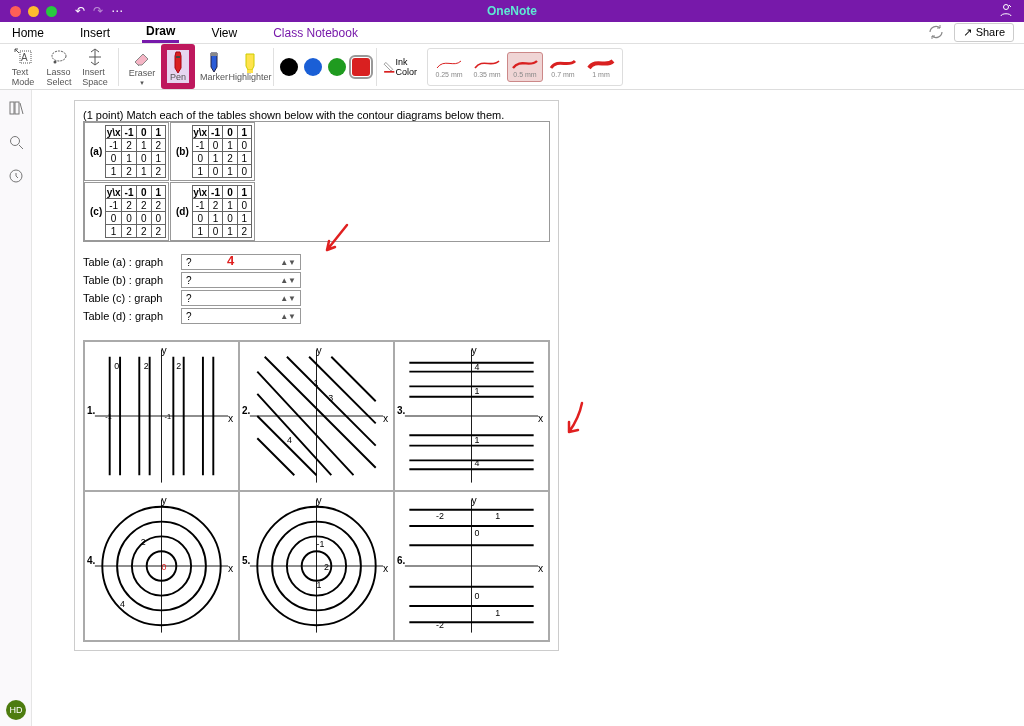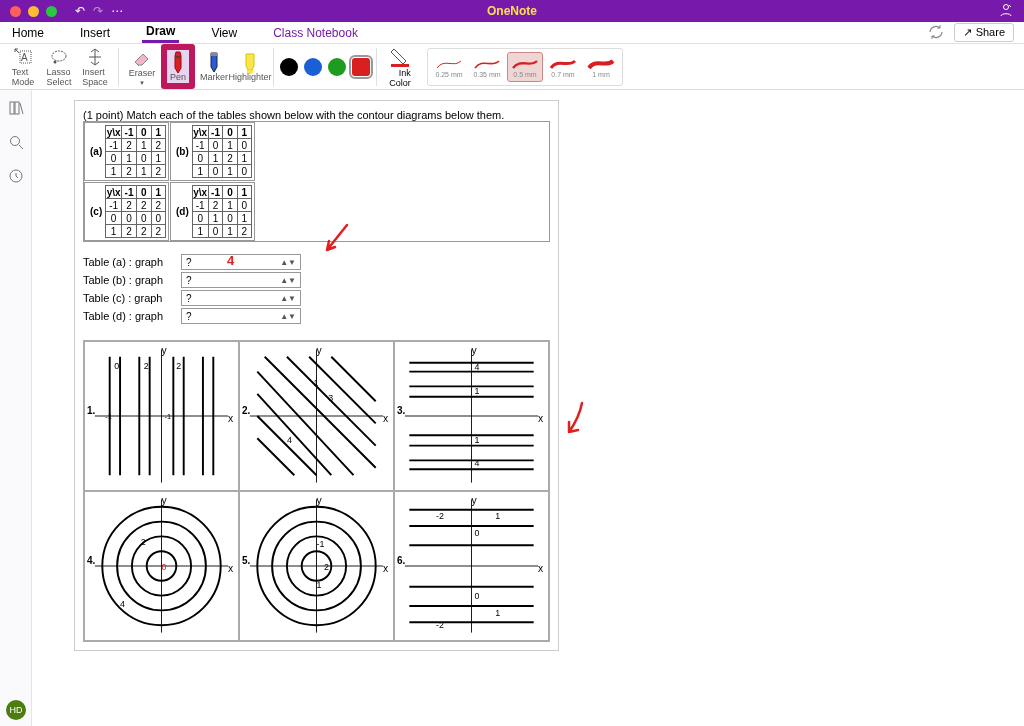--- a/index.html
+++ b/index.html
@@ -2,37 +2,37 @@
 <html><head>
 <meta charset="utf-8">
 <style>
 * { margin:0; padding:0; box-sizing:border-box; font-family:-apple-system,BlinkMacSystemFont,"Segoe UI",sans-serif; }
 body { width:1024px; height:726px; background:#f5f5f5; overflow:hidden; position:relative; }
 .titlebar { height:22px; background:#7719aa; display:flex; align-items:center; position:relative; }
 .traffic { display:flex; gap:7px; margin-left:10px; }
 .tl { width:11px; height:11px; border-radius:50%; }
 .tl.r{background:#ff5f57;} .tl.y{background:#febc2e;} .tl.g{background:#28c840;}
 .tb-icons { margin-left:18px; display:flex; gap:8px; color:#fff; font-size:12px; }
-.app-title { position:absolute; left:50%; transform:translateX(-50%); color:#fde047; font-size:12px; font-weight:600; }
+.app-title { position:absolute; left:50%; transform:translateX(-50%); color:#5eead4; font-size:12px; font-weight:600; }
 .tb-right { position:absolute; right:10px; color:#fff; font-size:12px; }
 .menubar { height:22px; background:#fff; display:flex; align-items:center; padding-left:8px; gap:28px; font-size:12px; border-bottom:1px solid #e0e0e0; position:relative;}
 .menu-item { cursor:pointer; padding:2px 4px; }
 .menu-item.active { border-bottom:3px solid #7719aa; font-weight:600; }
 .menu-item.cn { color:#7719aa; }
 .menu-right { position:absolute; right:10px; display:flex; gap:10px; align-items:center; font-size:11px; }
 .sync-icon { width:16px; height:16px; }
 .share-btn { border:1px solid #ccc; padding:2px 8px; border-radius:3px; font-size:11px; }
 .ribbon { height:46px; background:#fff; display:flex; align-items:center; padding:3px 6px; gap:2px; border-bottom:1px solid #ddd; }
 .rbtn { display:flex; flex-direction:column; align-items:center; width:34px; font-size:9px; color:#555; cursor:pointer; line-height:1.1;}
 .rbtn .ic { height:22px; display:flex; align-items:center; justify-content:center; font-size:16px;}
 .rsep { width:1px; height:38px; background:#e0e0e0; margin:0 4px; }
 .color-row { display:flex; gap:6px; align-items:center; }
 .cdot { width:18px; height:18px; border-radius:50%; cursor:pointer; }
 .cdot.sel { outline:2px solid #999; outline-offset:1px; border-radius:3px; background-clip:content-box; padding:0; }
-.inkcolor { display:flex; flex-direction:column; align-items:center; font-size:9px; width:34px;text-align:right; }
+.inkcolor { display:flex; flex-direction:row; align-items:center; font-size:9px; width:34px; }
 .stroke-row { display:flex; gap:2px; margin-left:8px; border:1px solid #ddd; border-radius:3px; padding:3px; }
 .sw { width:36px; height:30px; display:flex; flex-direction:column; align-items:center; justify-content:center; font-size:7px; color:#888; cursor:pointer; border-radius:3px;}
 .sw.sel { background:#f0d5d5; border:1px solid #c88; }
 .sw svg { width:30px; height:16px; }
 .workspace { display:flex; height:636px; }
 .sidebar { width:32px; background:#faf9fb; border-right:1px solid #e5e5e5; display:flex; flex-direction:column; align-items:center; padding-top:10px; gap:18px; color:#666; }
 .sidebar .sic { width:16px; height:16px; cursor:pointer; font-size:14px; }
 .canvas { flex:1; background:#fff; position:relative; overflow:auto; }
 .note-img { position:absolute; left:42px; top:10px; width:485px; border:1px solid #ccc; background:#fff; padding:8px; }
 .note-img .q { font-size:11px; }

